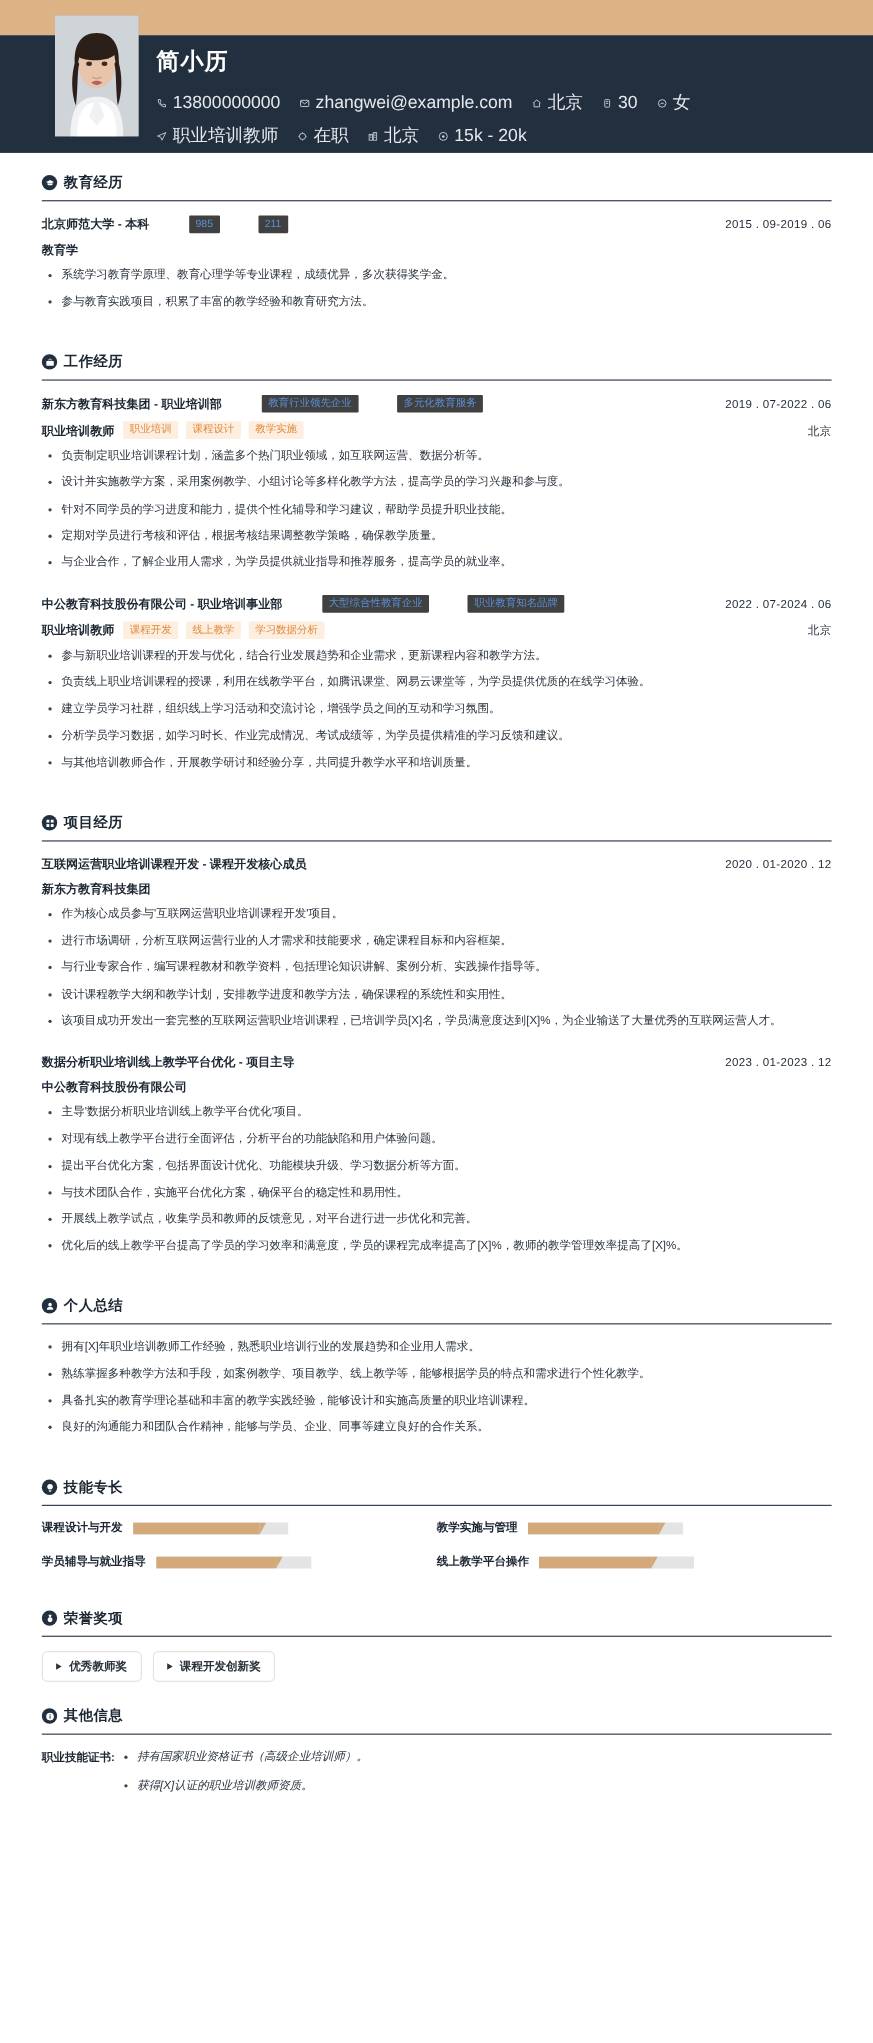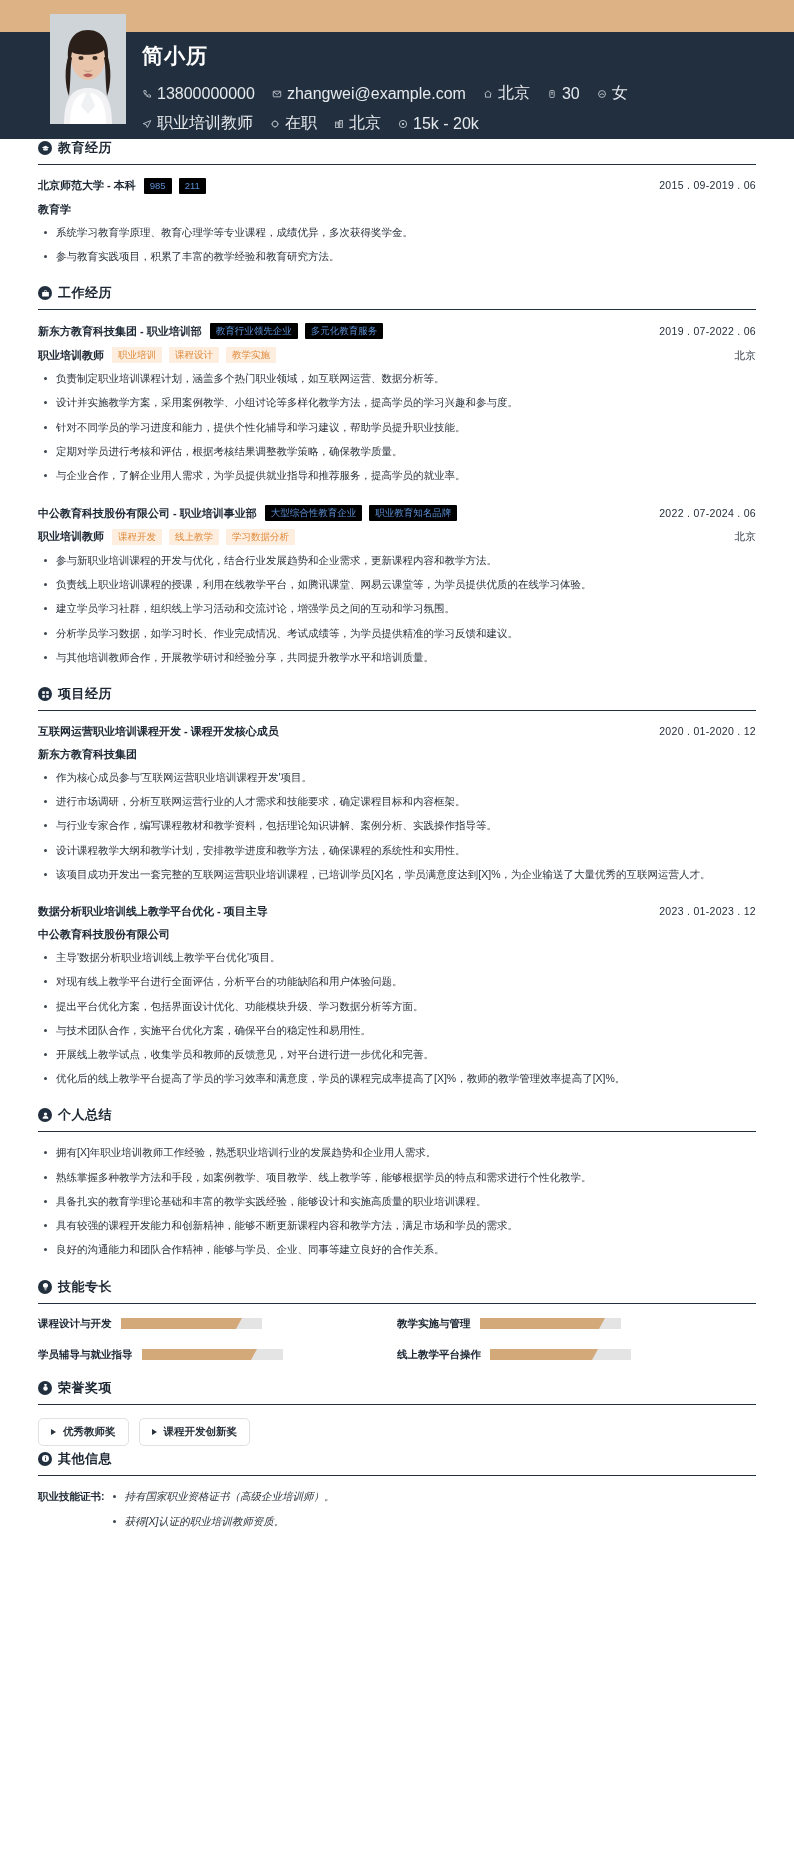--- a/index.html
+++ b/index.html
@@ -44,21 +44,21 @@
   }
   .meta-item .ic {
     display: inline-flex; align-items: center; justify-content: center;
     margin-right: 5px; color: #cfd6dd;
   }
   .meta-item .ic svg { display: block; }
 
   
   .page { padding: 0 38px; }
 
-  .section { }
+  .section { padding-top: 18px; }
   .sec-head {
     display: flex; align-items: center;
     padding-bottom: 7px;
   }
   .sec-badge {
     width: 14px; height: 14px; border-radius: 50%;
     background: #222f3e; color: #fff;
     display: inline-flex; align-items: center; justify-content: center;
     margin-right: 6px; flex: 0 0 auto;
   }
@@ -90,21 +90,21 @@
   .entry-sub {
     font-size: 11px; font-weight: bold; color: #1d2733;
     margin-bottom: 8px;
   }
 
   .tag {
     display: inline-block; font-size: 9.5px;
     padding: 2px 6px; margin-right: 7px; border-radius: 1px;
     line-height: 1.25; white-space: nowrap;
   }
-  .tag-blue { background: #000000; color: #5b8fd4; }
+  .tag-blue { background: #404040; color: #5b8fd4; margin-left: 28px; }
   .tag-orange { background: #fdeee0; color: #e08b3c; }
 
   ul.bullets { list-style: none; margin: 0 0 0 4px; padding: 0; }
   ul.bullets li {
     position: relative; padding-left: 14px;
     font-size: 10.5px; line-height: 1.45; color: #2a323c;
     margin-bottom: 9px;
   }
   ul.bullets li:before {
     content: ""; position: absolute; left: 2px; top: 6px;
@@ -465,21 +465,20 @@
             <path d="M2.8 13.8 C2.8 10.2 5.2 9 8 9 C10.8 9 13.2 10.2 13.2 13.8 Z"></path>
           </svg>
       </span>
       <span class="sec-title">个人总结</span>
     </div>
     <div class="sec-rule"></div>
     <ul class="bullets">
       <li>拥有[X]年职业培训教师工作经验，熟悉职业培训行业的发展趋势和企业用人需求。</li>
       <li>熟练掌握多种教学方法和手段，如案例教学、项目教学、线上教学等，能够根据学员的特点和需求进行个性化教学。</li>
       <li>具备扎实的教育学理论基础和丰富的教学实践经验，能够设计和实施高质量的职业培训课程。</li>
-      <li>具有较强的课程开发能力和创新精神，能够不断更新课程内容和教学方法，满足市场和学员的需求。</li>
       <li>良好的沟通能力和团队合作精神，能够与学员、企业、同事等建立良好的合作关系。</li>
     </ul>
   </div>
 
   <div class="sec-gap"></div>
 
   <div class="section">
     <div class="sec-head">
       <span class="sec-badge">
         <svg width="9" height="9" viewBox="0 0 16 16" fill="#fff">

